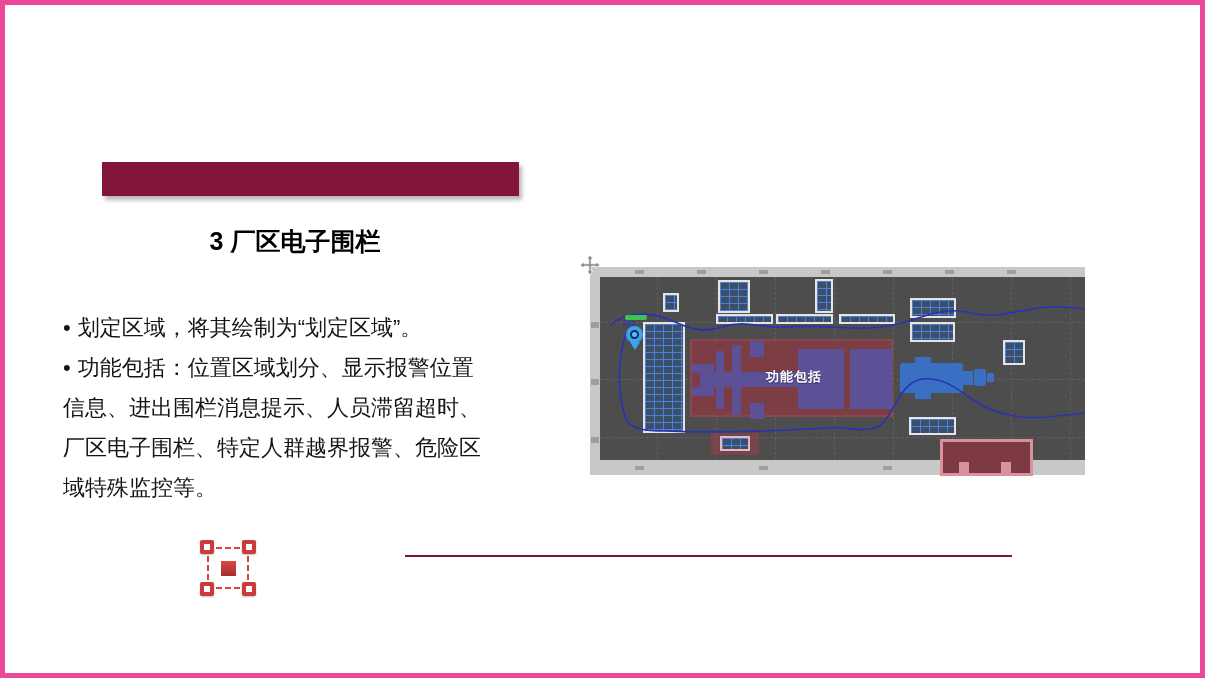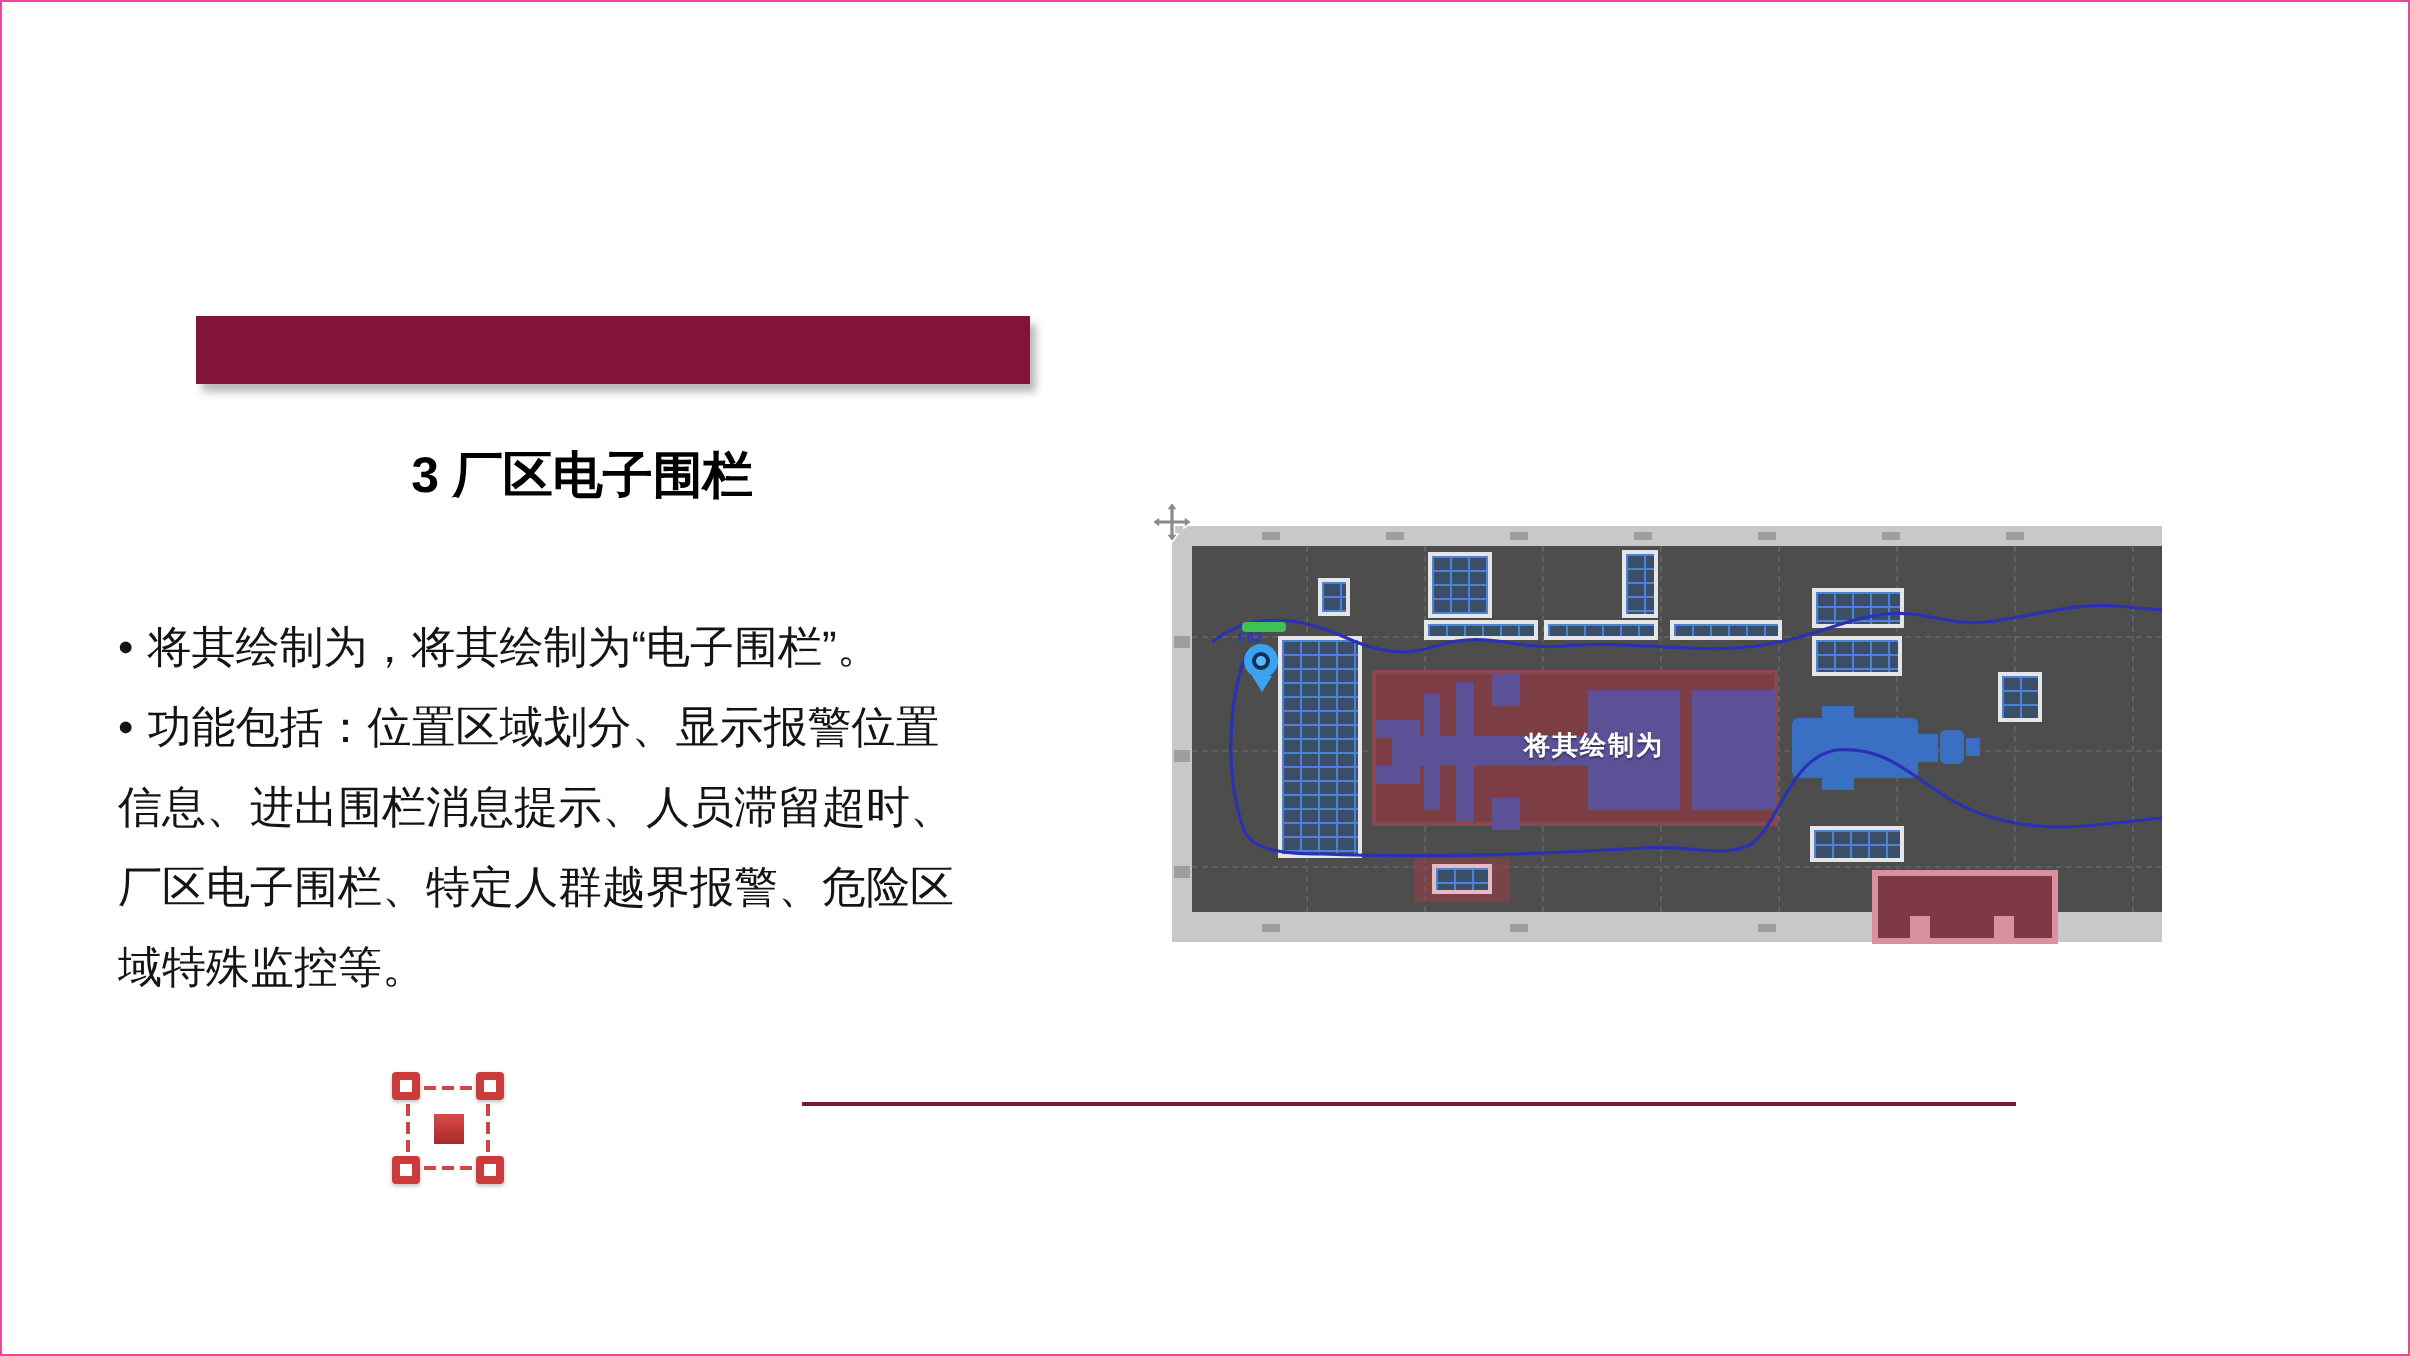--- a/index.html
+++ b/index.html
@@ -1,18 +1,18 @@
 <!DOCTYPE html>
 <html><head>
 <meta charset="utf-8">
 <style>
   * { margin:0; padding:0; box-sizing:border-box; }
   body { background:#fff; font-family:"Liberation Sans","DejaVu Sans",sans-serif; }
   .slide { position:relative; width:1205px; height:678px; background:#ffffff;
-           border:1px solid #ec4899; overflow:hidden; }
+           border:5px solid #ec4899; overflow:hidden; }
 
   
   .accent-bar { position:absolute; left:97px; top:157px; width:417px; height:34px;
                 background:#811437; box-shadow:3px 4px 4px rgba(0,0,0,0.28); }
   .title { position:absolute; left:40px; top:220px; width:500px; text-align:center;
            font-size:25px; font-weight:700; color:#000; }
   .body-text { position:absolute; left:58px; top:303px; width:432px;
                font-size:22px; line-height:40px; color:#141414; }
   .bchar { margin-right:7px; }
 
@@ -83,21 +83,21 @@
 </head>
 <body>
 
 <div class="slide">
 
   <div class="accent-bar"></div>
 
   <h1 class="title">3 厂区电子围栏</h1>
 
   <div class="body-text">
-    <div><span class="bchar">•</span><span>将其绘制为，将其绘制为“电子围栏”。</span></div>
+    <div><span class="bchar">•</span><span>划定区域，将其绘制为“划定区域”。</span></div>
     <div><span class="bchar">•</span><span>功能包括：位置区域划分、显示报警位置信息、进出围栏消息提示、人员滞留超时、厂区电子围栏、特定人群越界报警、危险区域特殊监控等。</span></div>
   </div>
 
   <div class="fence-icon">
     <div class="fence-dash"></div>
     <div class="handle h-tl"></div>
     <div class="handle h-tr"></div>
     <div class="handle h-bl"></div>
     <div class="handle h-br"></div>
     <div class="fence-center"></div>
@@ -154,21 +154,21 @@
       <div class="pm" style="left:8px;top:31px;width:100px;height:15px"></div>
       <div class="pm" style="left:106px;top:8px;width:46px;height:60px"></div>
       <div class="pm" style="left:158px;top:8px;width:42px;height:60px"></div>
       <div class="pm" style="left:40px;top:4px;width:9px;height:70px"></div>
       <div class="pm" style="left:58px;top:0px;width:14px;height:16px"></div>
       <div class="pm" style="left:58px;top:62px;width:14px;height:16px"></div>
       <div class="pm" style="left:0px;top:23px;width:22px;height:9px"></div>
       <div class="pm" style="left:0px;top:46px;width:22px;height:9px"></div>
       <div class="pm" style="left:24px;top:10px;width:8px;height:22px"></div>
       <div class="pm" style="left:24px;top:46px;width:8px;height:22px"></div>
-      <div class="fence-label">将其绘制为</div>
+      <div class="fence-label">功能包括</div>
     </div>
 
     <div class="bm" style="left:310px;top:96px;width:63px;height:30px;border-radius:3px"></div>
     <div class="bm" style="left:325px;top:90px;width:16px;height:8px"></div>
     <div class="bm" style="left:325px;top:124px;width:16px;height:8px"></div>
     <div class="bm" style="left:373px;top:104px;width:10px;height:14px"></div>
     <div class="bm" style="left:384px;top:102px;width:12px;height:17px;border-radius:3px"></div>
     <div class="bm" style="left:397px;top:106px;width:7px;height:9px"></div>
 
     <div class="red-zone">

